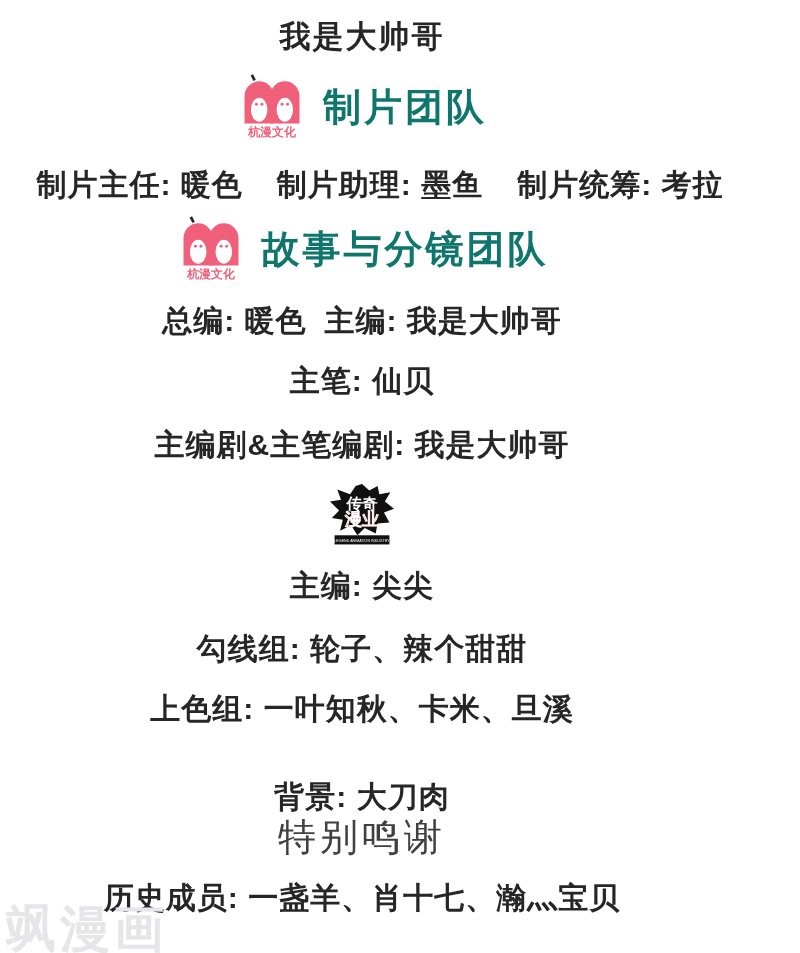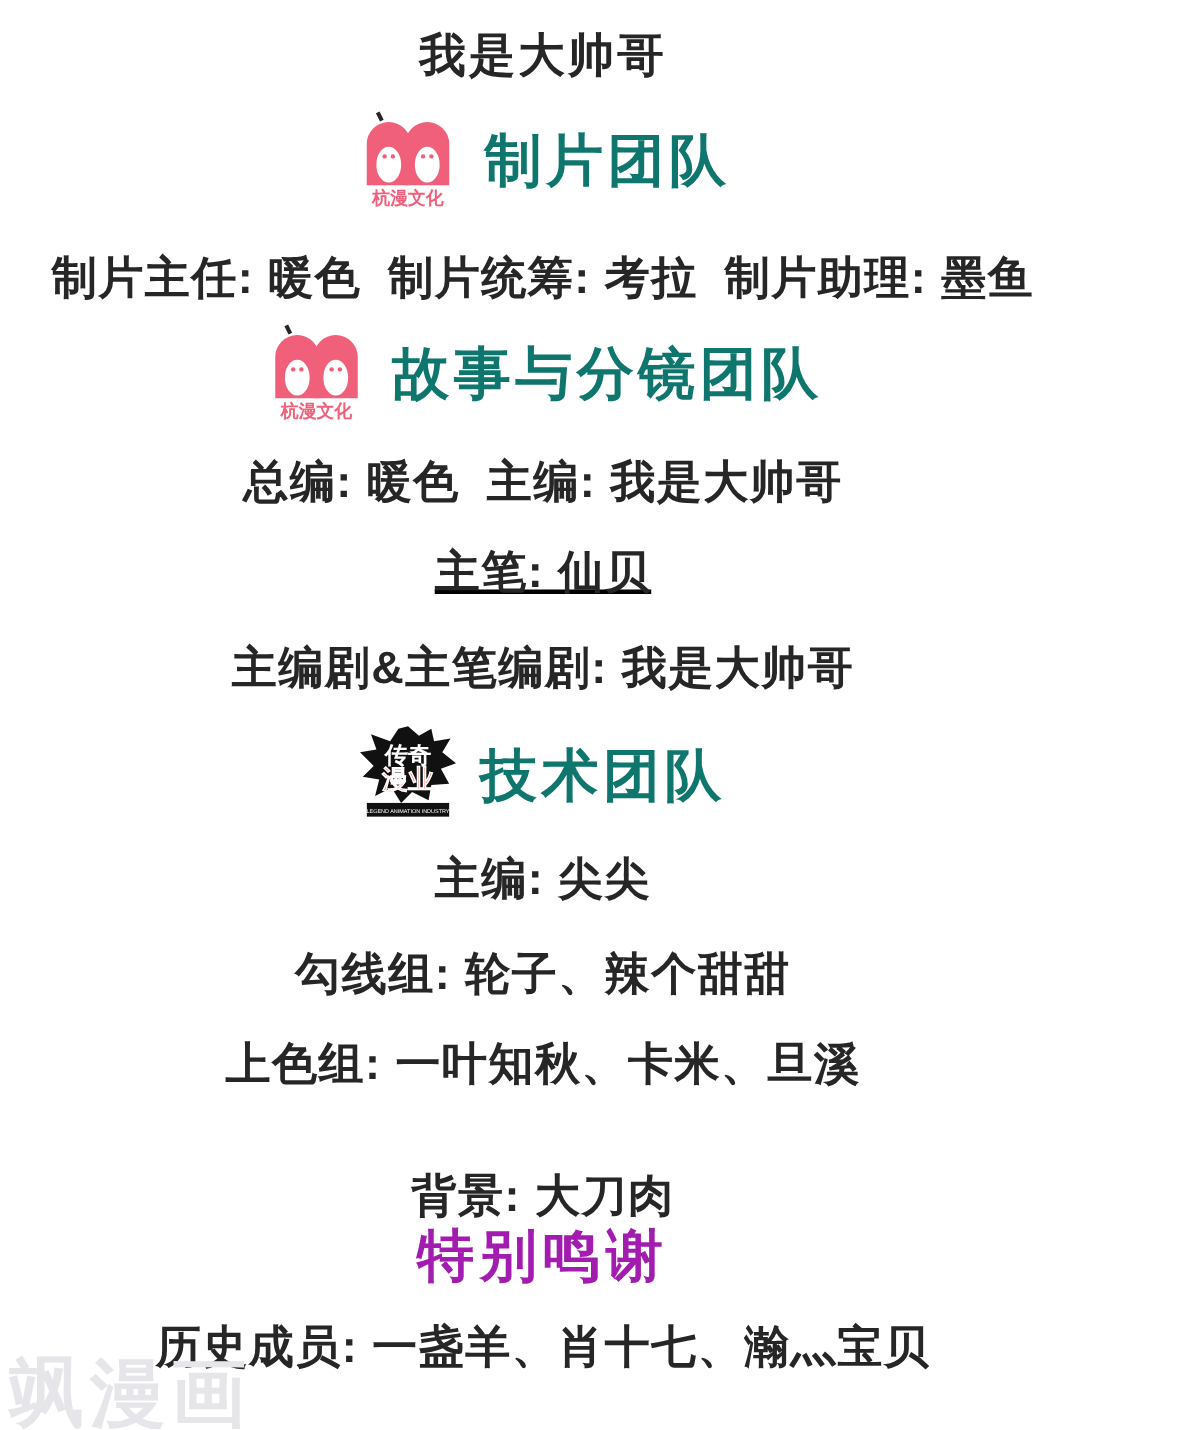--- a/index.html
+++ b/index.html
@@ -9,27 +9,27 @@
   }
   .row {
     position:absolute; left:0; width:724px;
     display:flex; justify-content:center; align-items:center;
     white-space:nowrap;
   }
   .title-text { font-size:31px; font-weight:600; color:#262626; letter-spacing:2px; }
   .credit {
     font-size:30px; font-weight:700; color:#262626; letter-spacing:1px;
   }
-  .seg-row { gap:18px; }
+  .seg-row { gap:34px;margin-left:18px; }
   .heading {
     font-size:38px; font-weight:800; color:#0f766e; letter-spacing:3px;
   }
   .header-row { gap:16px; }
   .thanks-heading {
-    font-size:38px; font-weight:700; color:#a21caf; letter-spacing:4px;
+    font-size:38px; font-weight:400; color:#404040; letter-spacing:4px;
   }
   .watermark {
     position:absolute; left:6px; top:896px;
     font-size:50px; font-weight:600; color:#e6e6ea; letter-spacing:4px;
   }
   svg { display:block; }
 </style>
 </head>
 <body>
 
@@ -52,22 +52,22 @@
         <circle cx="49" cy="33" r="1.6" fill="#f0607a"></circle>
         <circle cx="55" cy="33" r="1.6" fill="#f0607a"></circle>
         <text x="38" y="68" text-anchor="middle" font-size="13" font-weight="bold" fill="#f0607a">杭漫文化</text>
       </svg>
     </span>
     <span class="heading">制片团队</span>
   </div>
 
   <div class="row seg-row" style="top:165px;">
     <span class="credit">制片主任: 暖色</span>
+    <span class="credit">制片助理: 墨鱼</span>
     <span class="credit">制片统筹: 考拉</span>
-    <span class="credit">制片助理: 墨鱼</span>
   </div>
 
   <div class="row header-row" style="top:214px; height:70px;">
     <span>
       <svg width="70" height="66" viewBox="0 0 76 72">
         <path d="M19 7 L16 1" stroke="#262626" stroke-width="3" fill="none"></path>
         <path d="M8 54 L8 24 A16 16 0 0 1 40 24 L40 54 Z" fill="#f0607a"></path>
         <path d="M36 54 L36 24 A16 16 0 0 1 68 24 L68 54 Z" fill="#f0607a"></path>
         <ellipse cx="24" cy="39" rx="9" ry="13" fill="#ffffff"></ellipse>
         <ellipse cx="52" cy="39" rx="9" ry="13" fill="#ffffff"></ellipse>
@@ -78,38 +78,37 @@
         <text x="38" y="68" text-anchor="middle" font-size="13" font-weight="bold" fill="#f0607a">杭漫文化</text>
       </svg>
     </span>
     <span class="heading">故事与分镜团队</span>
   </div>
 
   <div class="row" style="top:301px; gap:18px;">
     <span class="credit">总编: 暖色</span>
     <span class="credit">主编: 我是大帅哥</span>
   </div>
-  <div class="row" style="top:361px;text-decoration:underline;">
+  <div class="row" style="top:361px;">
     <span class="credit">主笔: 仙贝</span>
   </div>
   <div class="row" style="top:425px;">
     <span class="credit">主编剧&amp;主笔编剧: 我是大帅哥</span>
   </div>
 
   <div class="row header-row" style="top:481px; height:72px;">
     <span>
       <svg width="64" height="66" viewBox="0 0 70 72">
         <polygon points="35,0 43,7 52,2 54,11 66,9 60,19 70,27 59,31 65,42 52,43 50,54 38,48 30,56 23,45 11,51 14,39 2,37 10,29 0,19 12,17 8,6 22,11 28,2" fill="#111111"></polygon>
         <text x="35" y="27" text-anchor="middle" font-size="17" font-weight="bold" fill="#ffffff">传奇</text>
         <text x="35" y="45" text-anchor="middle" font-size="19" font-weight="bold" fill="#d42a22" stroke="#ffffff" stroke-width="0.4">漫业</text>
         <rect x="5" y="56" width="60" height="10" fill="#111111"></rect>
         <text x="35" y="63" text-anchor="middle" font-size="4" fill="#ffffff">LEGEND ANIMATION INDUSTRY</text>
       </svg>
     </span>
-    <span class="heading">技术团队</span>
   </div>
 
   <div class="row" style="top:566px;">
     <span class="credit">主编: 尖尖</span>
   </div>
   <div class="row" style="top:629px;">
     <span class="credit">勾线组: 轮子、辣个甜甜</span>
   </div>
   <div class="row" style="top:689px;align-items:flex-end;">
     <span class="credit">上色组: 一叶知秋、卡米、旦溪</span>

